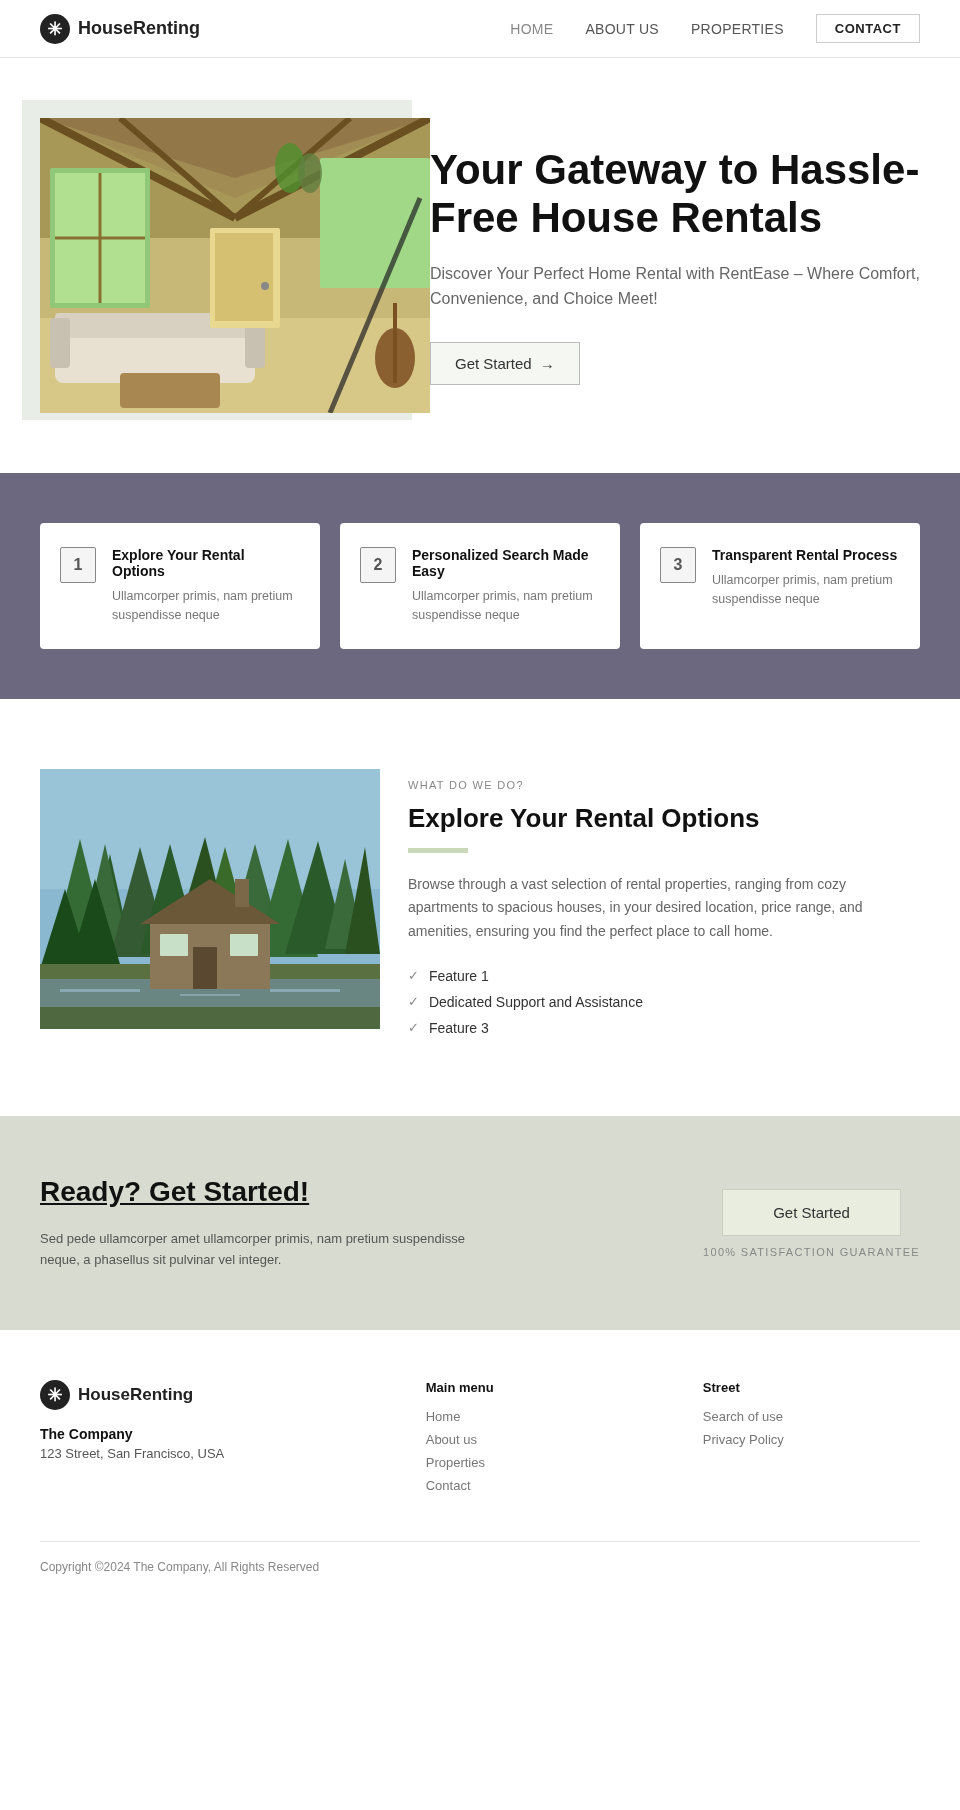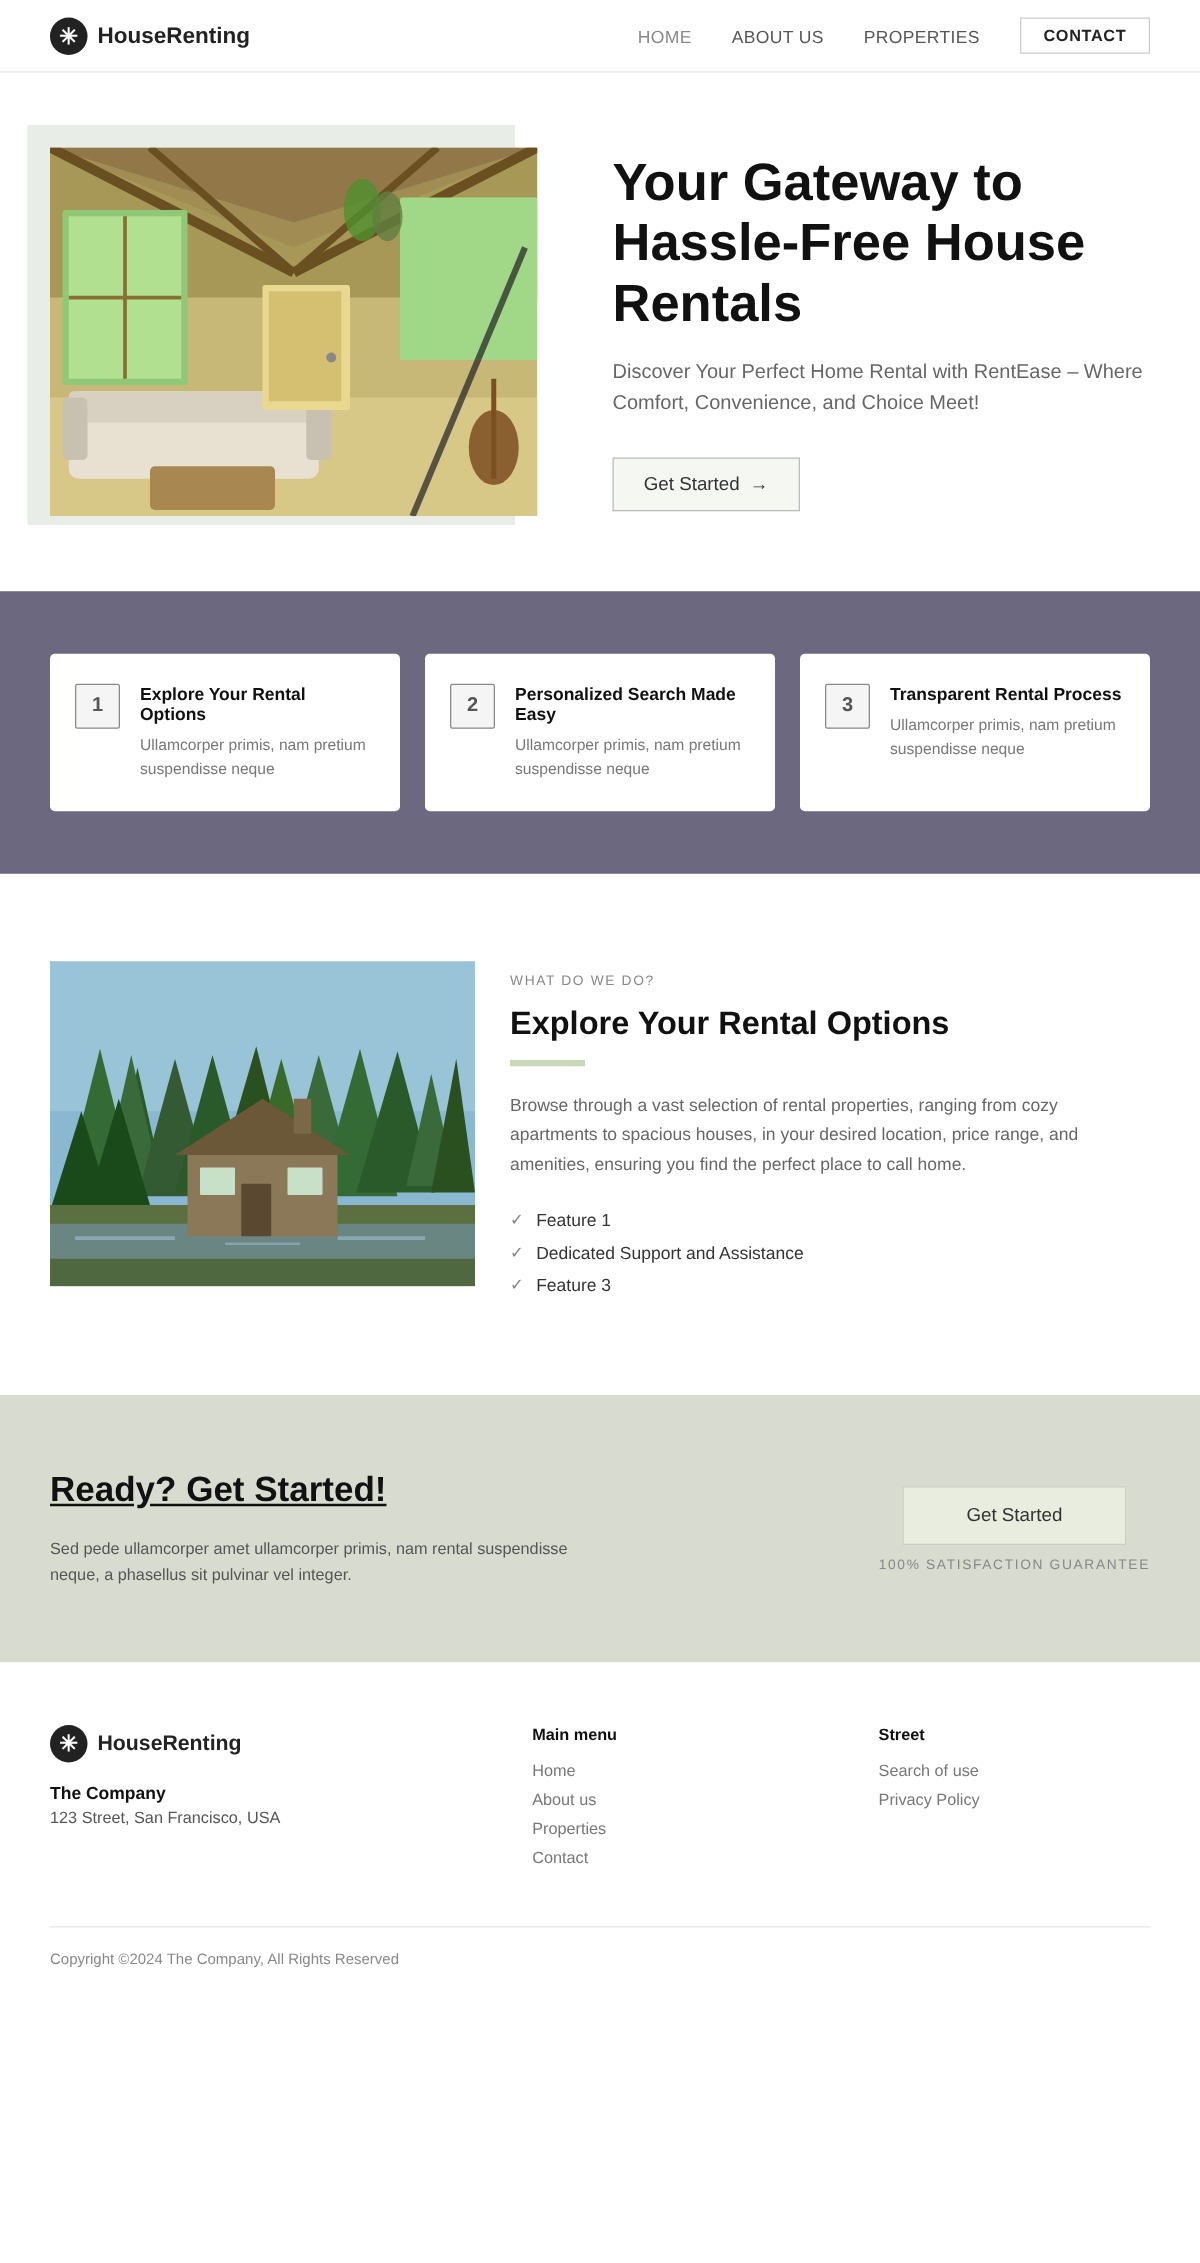--- a/index.html
+++ b/index.html
@@ -7,21 +7,21 @@
 
     
     nav { display: flex; align-items: center; justify-content: space-between; padding: 0 40px; height: 58px; border-bottom: 1px solid #e5e5e5; }
     .nav-logo { display: flex; align-items: center; gap: 8px; font-weight: 700; font-size: 18px; }
     .nav-links { display: flex; align-items: center; gap: 32px; }
     .nav-link { font-size: 14px; font-weight: 500; color: #555; text-decoration: none; letter-spacing: 0.02em; }
     .nav-link.active { color: #888; font-weight: 400; }
     .nav-link.contact-btn { border: 1px solid #ccc; padding: 6px 18px; background: transparent; color: #222; font-weight: 600; font-size: 13px; letter-spacing: 0.04em; }
 
     
-    .hero { display: flex; align-items: center; padding: 60px 40px 60px 40px; gap: 60px; }
+    .hero { display: flex; align-items: center; padding: 60px 40px 60px 40px; }
     .hero-img-wrap { position: relative; flex-shrink: 0; }
     .hero-img-bg { position: absolute; top: -18px; left: -18px; width: 390px; height: 320px; background: #e8ede8; z-index: 0; }
     .hero-text { flex: 1; }
     .hero-title { font-size: 42px; font-weight: 900; line-height: 1.15; color: #111; margin-bottom: 18px; }
     .hero-desc { font-size: 16px; color: #666; line-height: 1.6; margin-bottom: 30px; }
     .btn-started { display: inline-flex; align-items: center; gap: 8px; border: 1px solid #bbb; padding: 12px 24px; background: #f5f7f2; font-size: 15px; color: #333; cursor: pointer; font-weight: 500; }
 
     
     .steps-section { background: #6b6880; padding: 50px 40px; }
     .steps-grid { display: flex; gap: 20px; }
@@ -250,21 +250,21 @@
         <span class="check-icon">✓</span>
         <span>Feature 3</span>
       </li>
     </ul>
   </div>
 </section>
 
 <section class="cta-section">
   <div class="cta-left">
     <h2 class="cta-title">Ready? Get Started!</h2>
-    <p class="cta-desc">Sed pede ullamcorper amet ullamcorper primis, nam rental suspendisse neque, a phasellus sit pulvinar vel integer.</p>
+    <p class="cta-desc">Sed pede ullamcorper amet ullamcorper primis, nam pretium suspendisse neque, a phasellus sit pulvinar vel integer.</p>
   </div>
   <div class="cta-right">
     <button class="btn-cta">Get Started</button>
     <div class="cta-guarantee">100% SATISFACTION GUARANTEE</div>
   </div>
 </section>
 
 <footer>
   <div class="footer-top">
     <div class="footer-brand">

